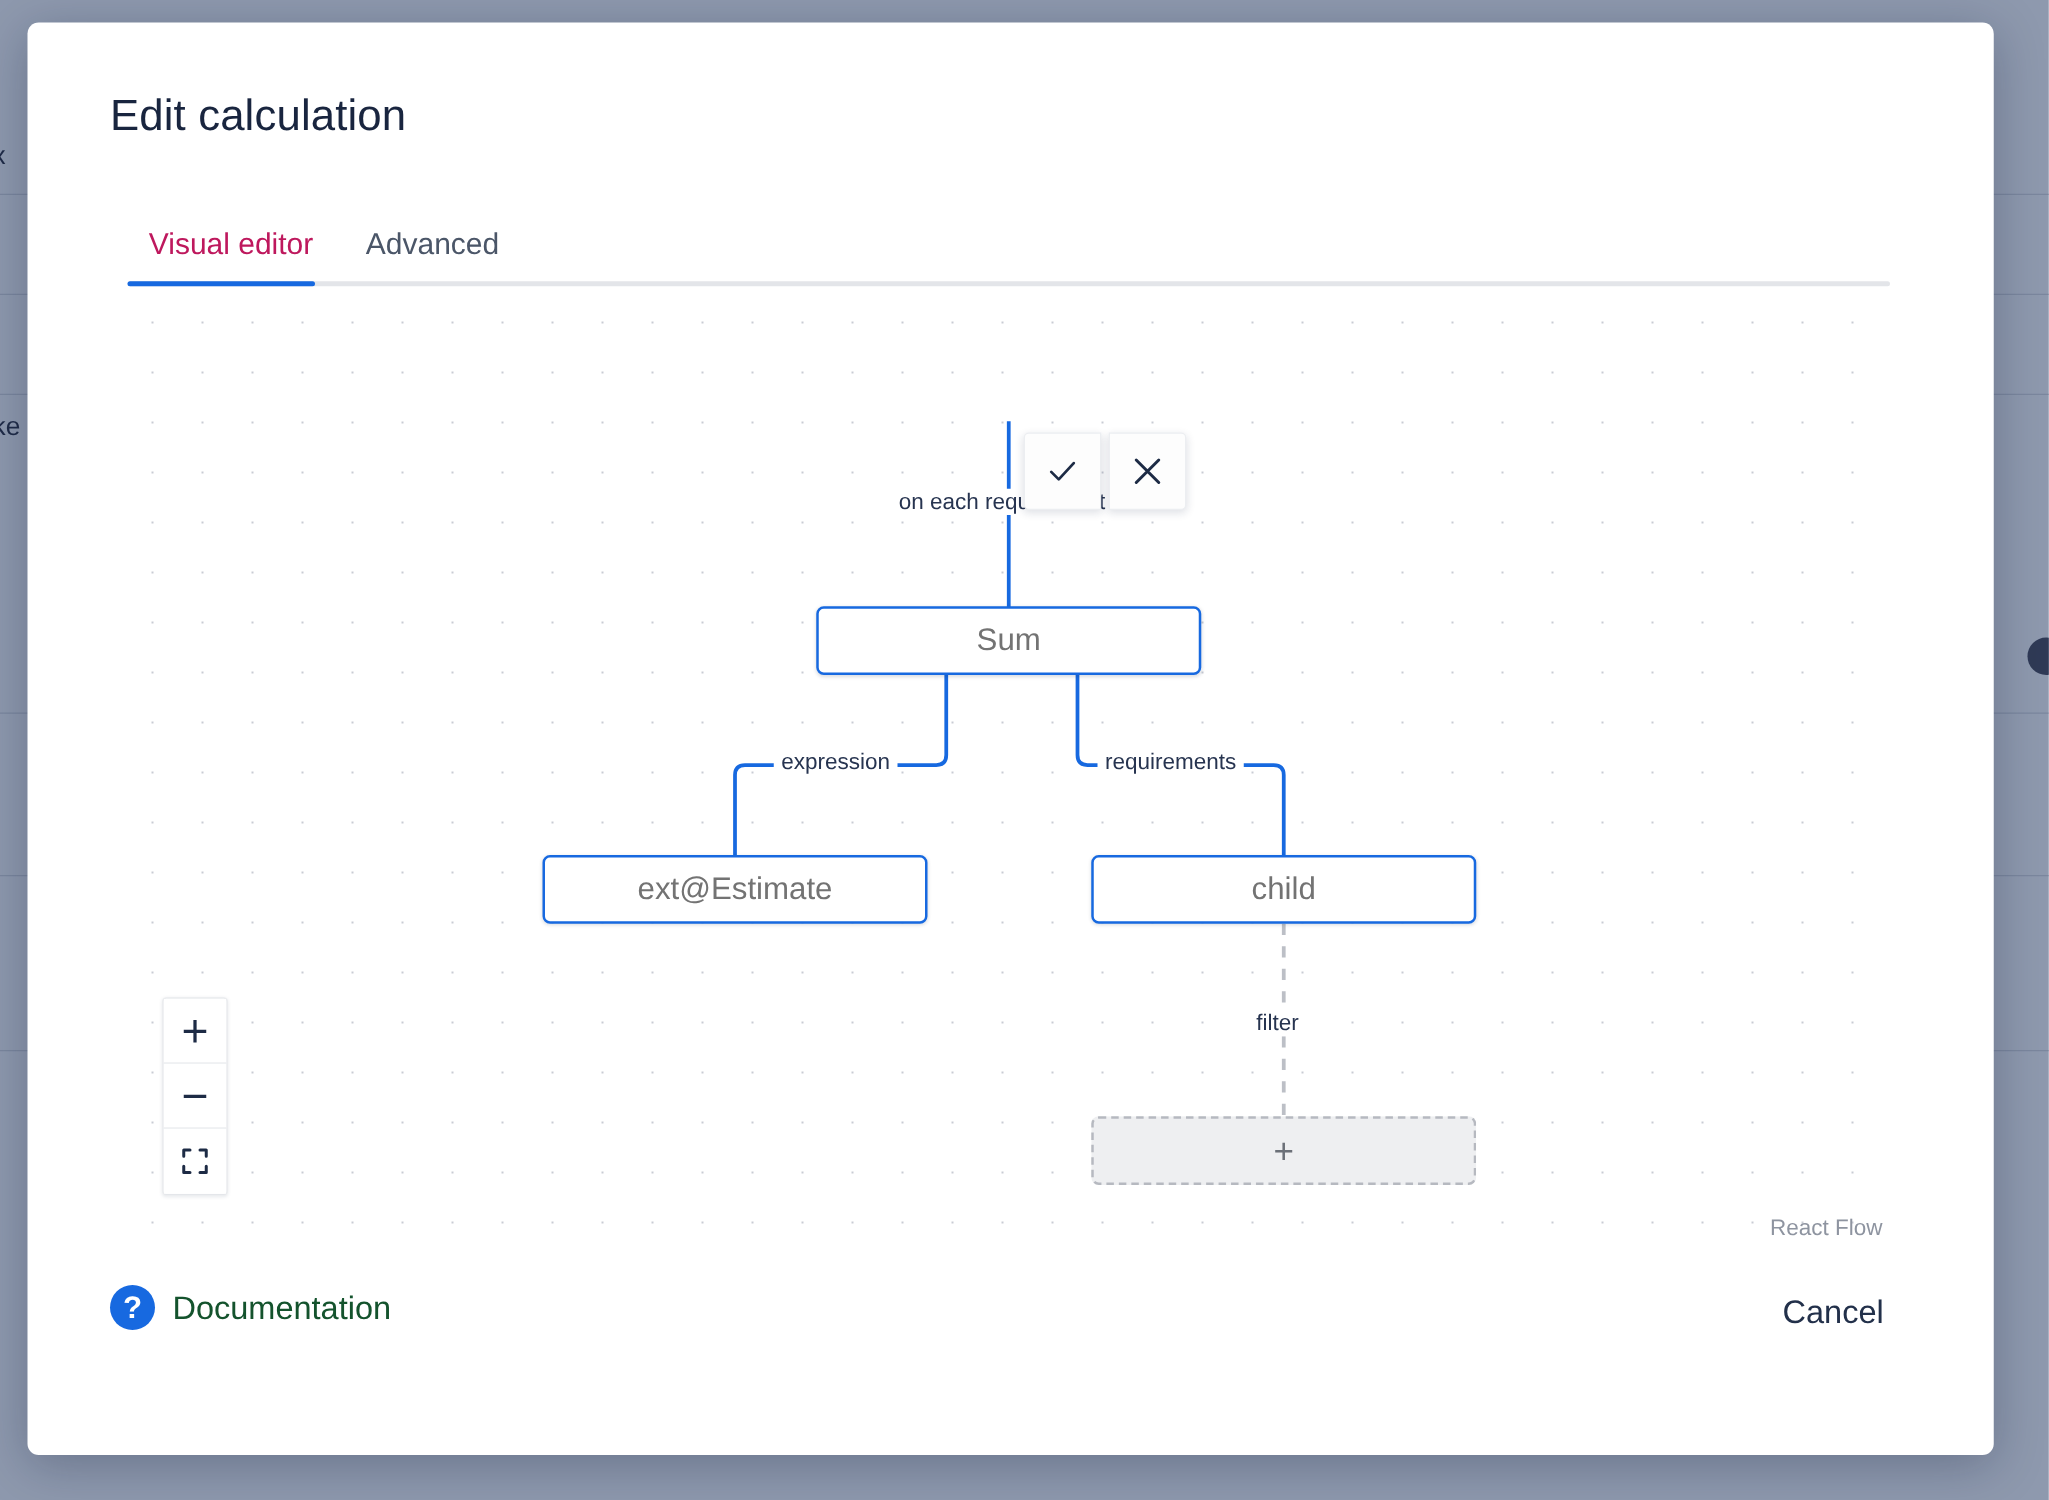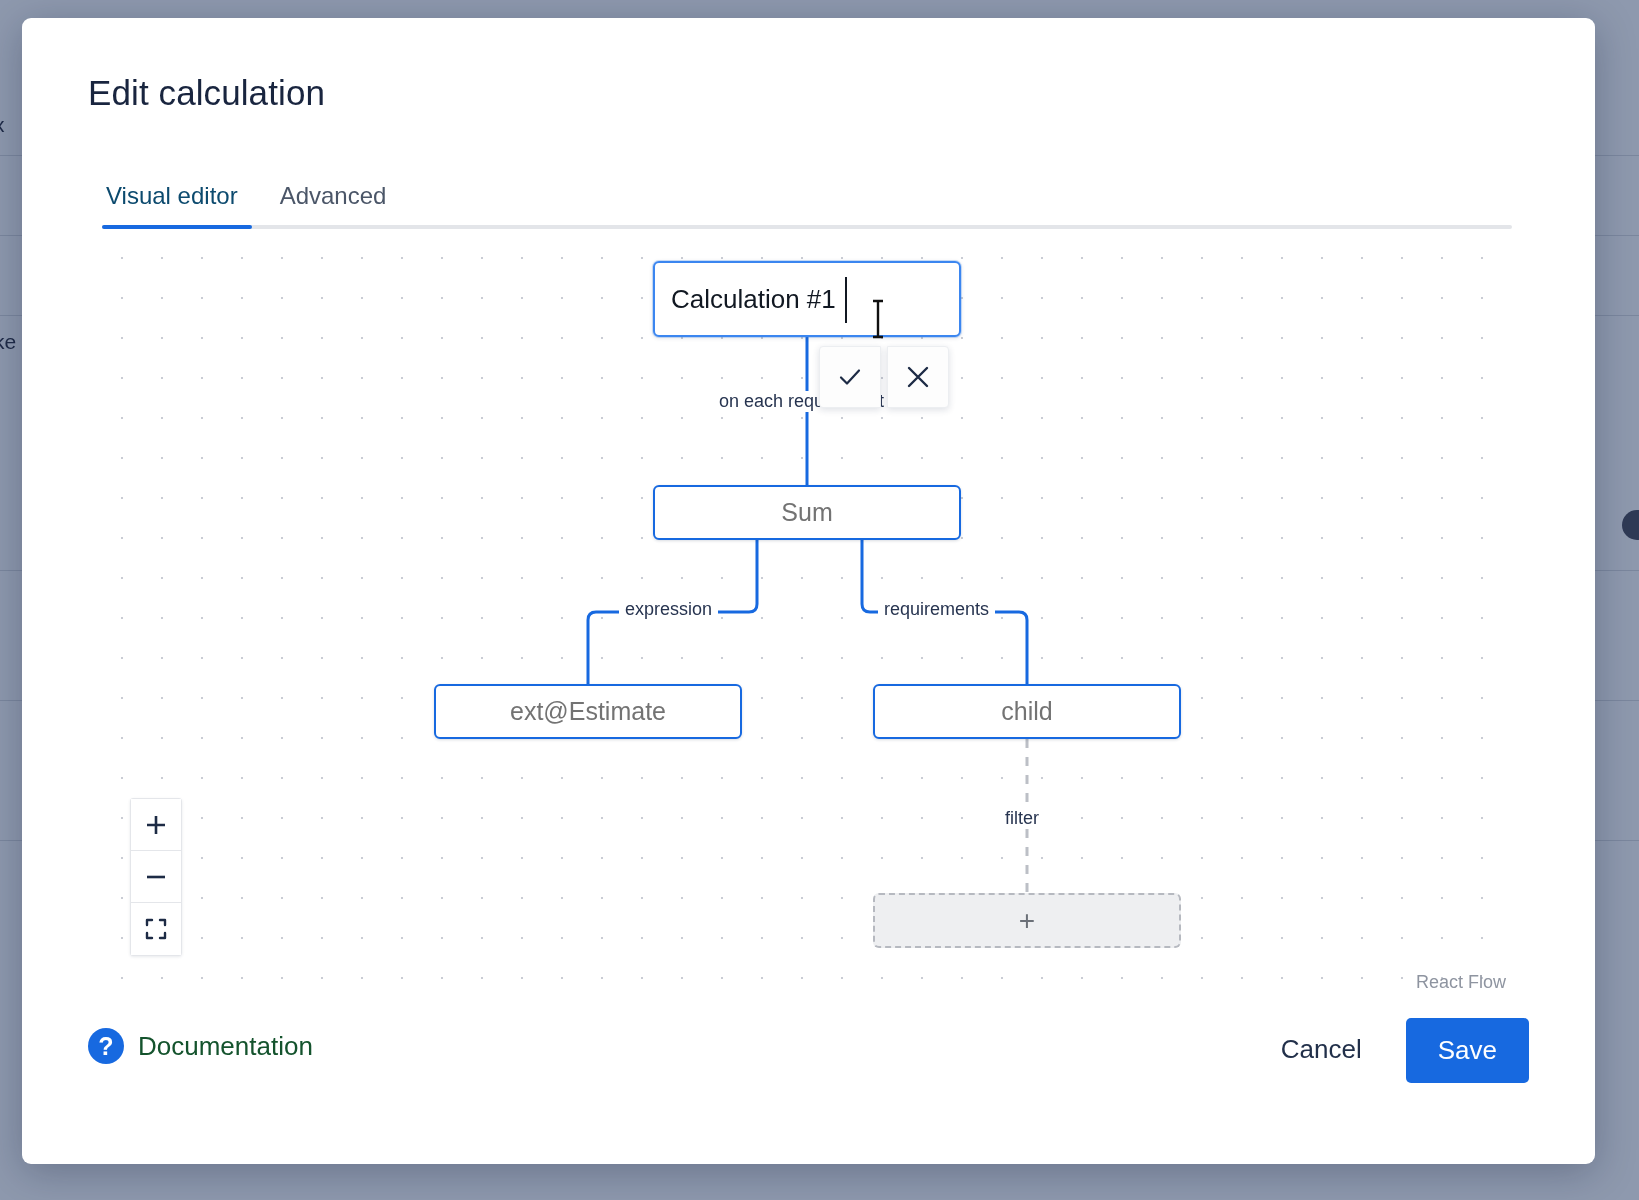--- a/index.html
+++ b/index.html
@@ -64,21 +64,21 @@
   .tabstrip { display: flex; align-items: flex-end; height: 44px; }
   .tab {
     font-size: 24px;
     color: #4b5668;
     padding: 0 4px 10px 4px;
     margin-right: 34px;
     cursor: pointer;
     background: none; border: none;
     font-family: inherit;
   }
-  .tab.active { color: #0c4a6e; }
+  .tab.active { color: #be185d; margin-left: 13px; }
   .tab-underline-track {
     position: absolute;
     left: 0; top: 49px;
     width: 1410px; height: 4px;
     background: #e3e5e9;
     border-radius: 2px;
   }
   .tab-underline {
     position: absolute;
     left: 0; top: 49px;
@@ -284,27 +284,20 @@
 
       <path d="M 705,106 L 705,255" stroke="#1769e0" stroke-width="3" fill="none"></path>
 
       <path d="M 655,308 L 655,373 Q 655,381 647,381 L 494,381 Q 486,381 486,389 L 486,453" stroke="#1769e0" stroke-width="3" fill="none"></path>
 
       <path d="M 760,308 L 760,373 Q 760,381 768,381 L 917,381 Q 925,381 925,389 L 925,453" stroke="#1769e0" stroke-width="3" fill="none"></path>
 
       <path d="M 925,508 L 925,662" stroke="#bcbfc6" stroke-width="3" fill="none" stroke-dasharray="9 9"></path>
     </svg>
 
-    <div class="node-input">
-      <input type="text" value="Calculation #1" style="">
-      <div class="text-caret"></div>
-      <svg class="mouse-caret" viewBox="0 0 14 40">
-        <path d="M2 2 H12 M7 2 V38 M2 38 H12" stroke="#101010" stroke-width="2.4" fill="none"></path>
-      </svg>
-    </div>
 
     <div class="edge-label" style="left:611px; top:160px;">on each requirement</div>
 
     <div class="confirm-bar">
       <div class="cbtn">
         <svg width="28" height="28" viewBox="0 0 28 28">
           <path d="M5 14.5 L11 20.5 L23 7.5" stroke="#1d2b45" stroke-width="2.2" fill="none" stroke-linecap="round" stroke-linejoin="round"></path>
         </svg>
       </div>
       <div class="cbtn">
@@ -347,16 +340,15 @@
     <div class="attribution">React Flow</div>
   </div>
 
   <div class="doc-link">
     <span class="doc-icon">?</span>
     <span class="doc-label">Documentation</span>
   </div>
 
   <div class="footer-actions">
     <button class="btn-cancel">Cancel</button>
-    <button class="btn-save">Save</button>
   </div>
 
 </div>
 
 </body></html>

